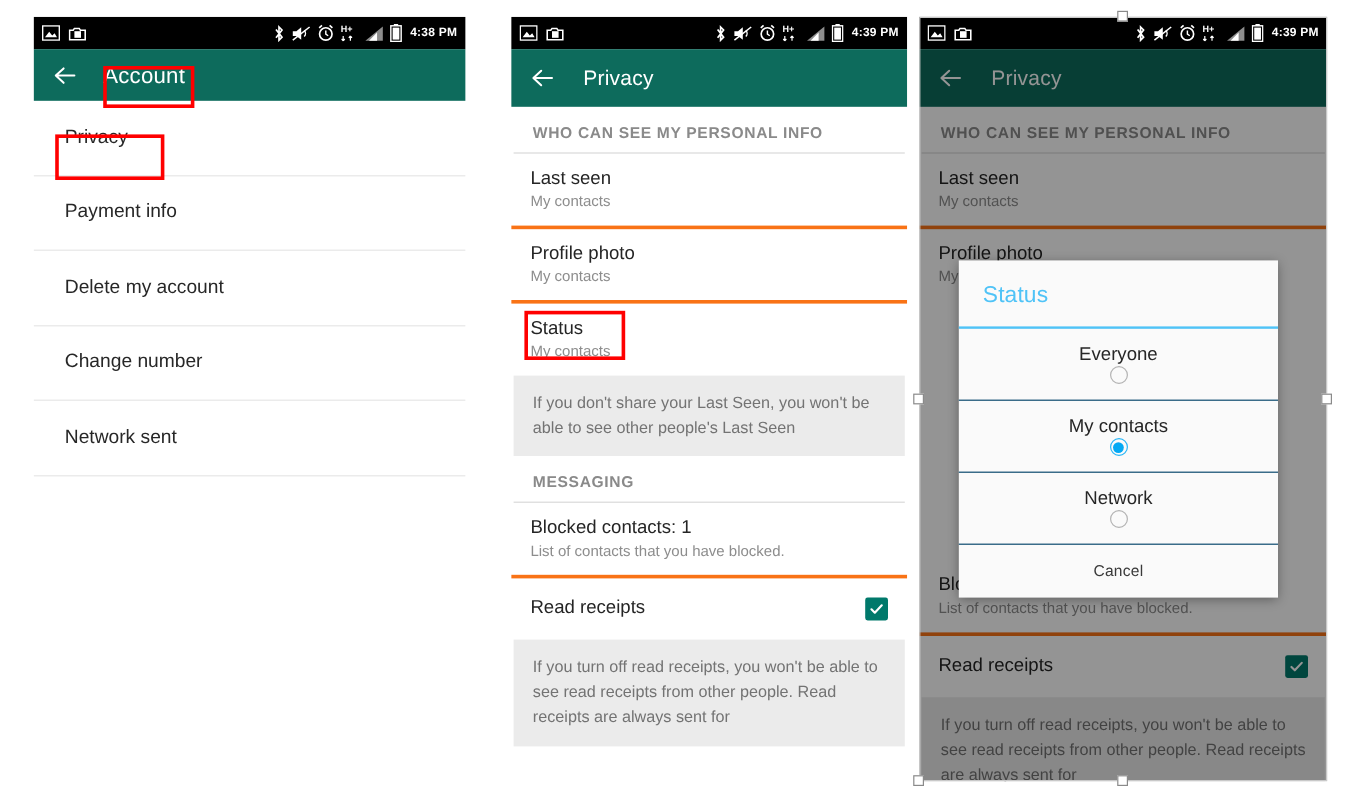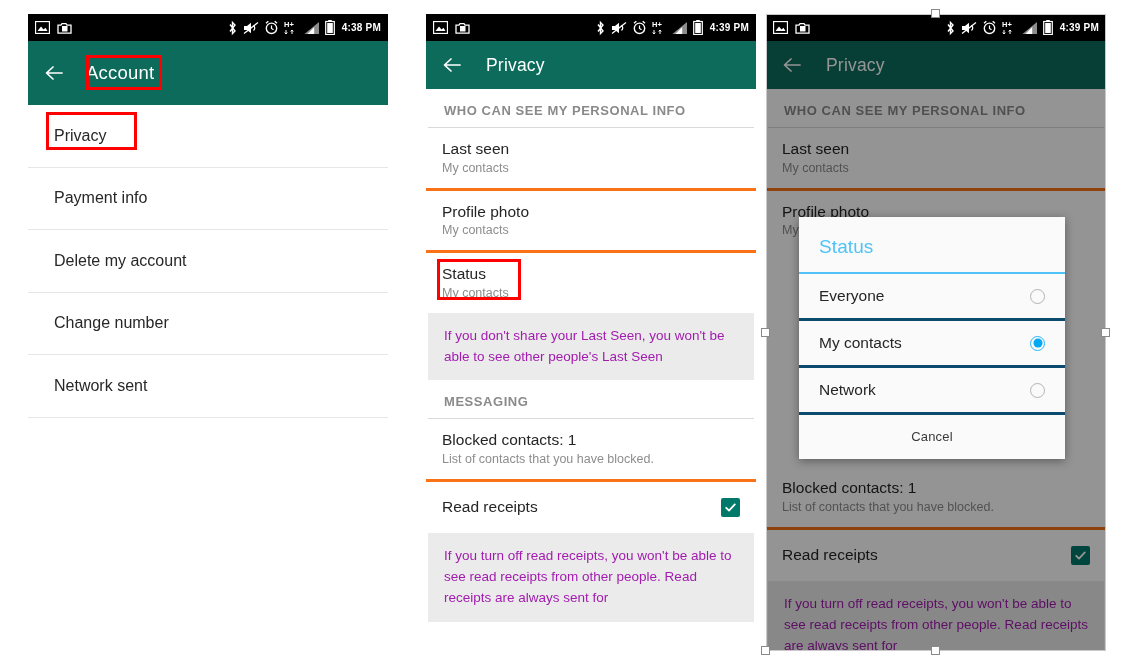--- a/index.html
+++ b/index.html
@@ -23,21 +23,21 @@
     display: flex; align-items: center; padding: 0 7px;
     font-size: 13px;
   }
   .sb-left { display: flex; align-items: center; gap: 7px; }
   .sb-right { display: flex; align-items: center; gap: 5px; margin-left: auto; }
   .sb-icon { display: block; }
   .sb-time { font-size: 10px; font-weight: 700; letter-spacing: .2px; padding-left: 2px; }
 
   
   .appbar {
-    height: 64px; background: #0d6b5c; color: #fff;
+    height: 43px; background: #0d6b5c; color: #fff;
     display: flex; align-items: center; padding: 0 14px;
     position: relative;
   }
   #panel2 .appbar, #panel3 .appbar { height: 48px; }
   .back-arrow { width: 24px; height: 24px; flex: none; }
   .appbar-title {
     font-size: 18.5px; font-weight: 400; margin-left: 20px;
     letter-spacing: .2px; white-space: nowrap;
   }
   #panel2 .appbar-title, #panel3 .appbar-title { font-size: 17.5px; margin-left: 22px; }
@@ -59,21 +59,21 @@
   .pref-row { padding: 12px 16px 11px 16px; border-bottom: 3px solid #f97316; position: relative; }
   .pref-row.no-rule { border-bottom: none; }
   .pref-title { font-size: 15.5px; color: #252525; font-weight: 400; line-height: 1.22; }
   .pref-sub { font-size: 12.5px; color: #8d8d8d; margin-top: 2px; line-height: 1.25; }
   .pref-row.with-check { display: flex; align-items: center; justify-content: space-between; padding-top: 16px; padding-bottom: 16px; }
   .checkbox {
     width: 19px; height: 19px; background: #00796b; border-radius: 2px;
     display: flex; align-items: center; justify-content: center; flex: none;
   }
   .info-block {
-    background: #ebebeb; color: #a21caf; font-size: 13.5px;
+    background: #ebebeb; color: #737373; font-size: 13.5px;
     line-height: 1.58; padding: 12px 16px 13px 16px; margin: 0 2px;
   }
 
   
   .scrim {
     position: absolute; left: 0; top: 27px; right: 0; bottom: 0;
     background: rgba(0,0,0,0.42); pointer-events: none; z-index: 5;
   }
 
   
@@ -81,21 +81,21 @@
     position: absolute; left: 33px; top: 203px; width: 266px;
     background: #fafafa; z-index: 10;
     box-shadow: 0 2px 9px rgba(0,0,0,0.38);
   }
   .dialog-title {
     color: #4fc3f7; font-size: 19px; padding: 19px 20px 14px 20px;
     border-bottom: 2px solid #4fc3f7; letter-spacing: .1px;
   }
   .dialog-opt {
     display: flex; align-items: center; justify-content: space-between;
-    padding: 13px 20px 13px 20px; border-bottom: 3px solid #0c4a6e;
+    padding: 13px 20px 13px 20px; border-bottom: 1px solid #0c4a6e; flex-direction: column;
   }
   .dialog-opt .opt-label { font-size: 15.5px; color: #262626; }
   .radio {
     width: 15px; height: 15px; border-radius: 50%;
     border: 1.6px solid #b3b3b3; flex: none; position: relative;
   }
   .radio.checked { border-color: #29b6f6; }
   .radio.checked::after {
     content: ""; position: absolute; left: 50%; top: 50%;
     width: 9px; height: 9px; border-radius: 50%; background: #03a9f4;

